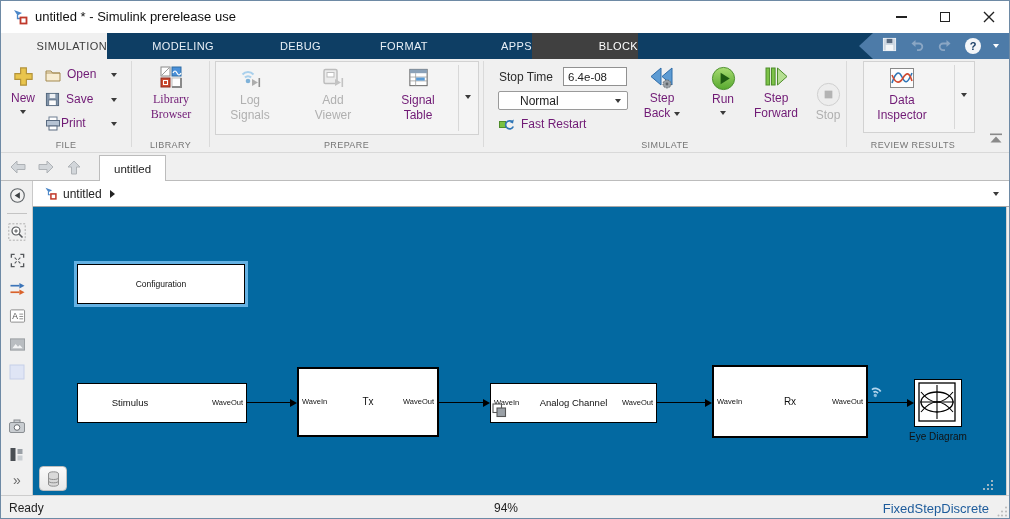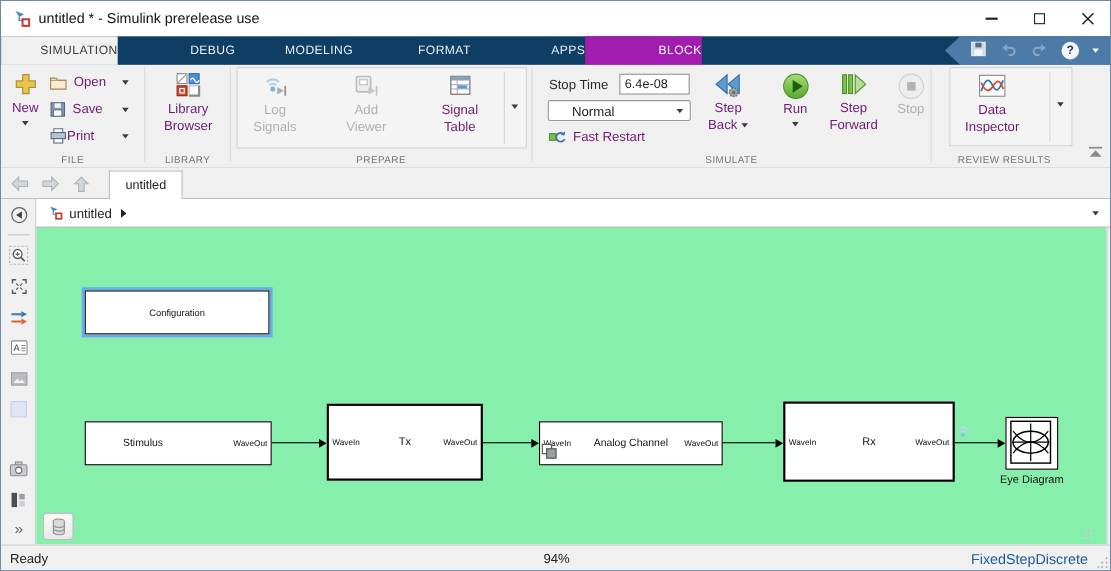--- a/index.html
+++ b/index.html
@@ -14,21 +14,21 @@
   
   #titlebar { position:absolute; top:0; left:0; width:1010px; height:32px; background:#ffffff; }
   #titlebar .title { position:absolute; left:34px; top:8px; font-size:13px; color:#111; }
   .winbtn { position:absolute; top:0; width:44px; height:32px; display:flex; align-items:center; justify-content:center; }
 
   
   #tabbar { position:absolute; top:32px; left:0; width:1010px; height:26px; background:#0e3e64; display:flex; }
   .rtab { height:26px; display:flex; align-items:center; justify-content:flex-end;
           color:#e9f0f7; font-size:11px; letter-spacing:0.4px; }
   .rtab.active { background:#f0f0f0; color:#3c3c3c; }
-  .rtab.context { background:#a21caf; color:#fff; }
+  .rtab.context { background:#404040; color:#fff; }
   #qat { position:absolute; right:0; top:0; height:26px; width:152px; background:#4d7ba8;
          clip-path:polygon(14px 0, 100% 0, 100% 100%, 14px 100%, 0 50%);
          display:flex; align-items:center; justify-content:flex-end; gap:12px; padding-right:12px; }
   #qat .qhelp { width:16px; height:16px; border-radius:50%; background:#f4f6f8; color:#1a3e66;
                 font-size:11px; font-weight:bold; display:flex; align-items:center; justify-content:center; }
 
   
   #ribbon { position:absolute; top:58px; left:0; width:1010px; height:94px; background:#f0f0f0;
             border-bottom:1px solid #d9d9d9; display:flex; }
   .rsec { position:relative; height:93px; }
@@ -60,21 +60,21 @@
   .sicon { position:absolute; left:7px; width:18px; height:18px; display:flex; align-items:center; justify-content:center; }
 
   
   #breadcrumb { position:absolute; top:180px; left:32px; width:978px; height:26px; background:#fff;
                 border-bottom:1px solid #a8a8a8; display:flex; align-items:center; }
   #breadcrumb .bc-name { font-size:12px; color:#222; margin-left:5px; }
   .tri-right { width:0; height:0; border-top:4px solid transparent; border-bottom:4px solid transparent;
                border-left:5px solid #222; }
 
   
-  #canvas { position:absolute; top:206px; left:32px; width:973px; height:288px; background:#86efac; }
+  #canvas { position:absolute; top:206px; left:32px; width:973px; height:288px; background:#0369a1; }
   #canvas-gutter { position:absolute; top:206px; left:1005px; width:5px; height:288px; background:#f0f0f0; border-left:1px solid #cfcfcf; }
   .blk { position:absolute; background:#fff; border:1.4px solid #000; }
   .blk-thick { border-width:2.4px; }
   .blk-name { position:absolute; left:0; right:0; top:50%; transform:translateY(-52%);
               text-align:center; font-size:10px; color:#111; }
   .port { position:absolute; top:50%; transform:translateY(-52%); font-size:7.5px; color:#111; }
   .port.in { left:3px; } .port.out { right:3px; }
   .wire { position:absolute; height:1.3px; background:#000; }
   .arrowhead { position:absolute; width:0; height:0; border-top:4px solid transparent;
                border-bottom:4px solid transparent; border-left:7px solid #000; }
@@ -120,24 +120,24 @@
         <path d="M1 1 L11 11 M11 1 L1 11" stroke="#222" stroke-width="1.4"></path>
       </svg>
     </span>
   </div>
 
   <div id="tabbar">
     <div class="rtab active" style="width:106px;">
         <span>SIMULATION</span>
       </div>
     <div class="rtab" style="width:107px;">
+        <span>MODELING</span>
+      </div>
+    <div class="rtab" style="width:107px;">
         <span>DEBUG</span>
-      </div>
-    <div class="rtab" style="width:107px;">
-        <span>MODELING</span>
       </div>
     <div class="rtab" style="width:107px;">
         <span>FORMAT</span>
       </div>
     <div class="rtab" style="width:104px;">
         <span>APPS</span>
       </div>
     <div class="rtab context" style="width:106px;">
         <span>BLOCK</span>
       </div>
@@ -214,21 +214,21 @@
         <svg width="24" height="24" viewBox="0 0 24 24">
           <rect x="2" y="2" width="9" height="9" fill="#fdfdfd" stroke="#8a8a8a"></rect>
           <path d="M3 10 L10 3" stroke="#9a9a9a" stroke-width="1"></path>
           <rect x="13" y="2" width="9" height="9" fill="#4a90d9" stroke="#2e6da4"></rect>
           <path d="M14 8 q2 -4 4 0 t4 0" stroke="#fff" fill="none" stroke-width="1.2"></path>
           <rect x="2" y="13" width="9" height="9" fill="#cd4a30" stroke="#8e2a1f"></rect>
           <rect x="4.5" y="15.5" width="4" height="4" fill="none" stroke="#fff" stroke-width="1"></rect>
           <rect x="13" y="13" width="9" height="9" fill="#fdfdfd" stroke="#bdbdbd"></rect>
           <path d="M22 13 v9 h-9" stroke="#8a8a8a" stroke-width="2" fill="none"></path>
         </svg>
-        <span class="ribbon-btn-label" style="margin-top:3px;width:52px;">Library Browser</span>
+        <span class="ribbon-btn-label" style="margin-top:3px;width:52px;font-family:Liberation Serif, serif;">Library Browser</span>
       </div>
       <div class="rsec-label">LIBRARY</div>
     </div>
     <div class="rdiv"></div>
 
     <div class="rsec" style="width:273px;">
       <div class="panel" style="left:5px;top:2px;width:264px;height:74px;"></div>
       <div class="abs icon-stack2" style="left:8px;top:8px;width:64px;">
         <svg width="24" height="22" viewBox="0 0 24 22">
           <path d="M4.5 7.5 a7.5 7.5 0 0 1 11 0" stroke="#a9d0ec" fill="none" stroke-width="2"></path>
@@ -311,21 +311,21 @@
       <div class="abs icon-stack2" style="left:266px;top:6px;width:52px;">
         <svg width="28" height="26" viewBox="0 0 28 26">
           <rect x="4" y="3" width="3.6" height="17" fill="#7cc248" stroke="#4e8d2a"></rect>
           <rect x="9.5" y="3" width="3.6" height="17" fill="#7cc248" stroke="#4e8d2a"></rect>
           <path d="M15.5 3 L25 11.5 L15.5 20 Z" fill="#b5df92" stroke="#4e8d2a"></path>
         </svg>
         <span class="ribbon-btn-label">Step</span>
         <span class="ribbon-btn-label">Forward</span>
       </div>
 
-      <div class="abs icon-stack2" style="left:324px;top:6px;width:40px;">
+      <div class="abs icon-stack2" style="left:324px;top:22px;width:40px;">
         <svg width="27" height="27" viewBox="0 0 28 28">
           <circle cx="14" cy="14" r="11.5" fill="#ededed" stroke="#cdcdcd"></circle>
           <rect x="10" y="10" width="8" height="8" fill="#b3b3b3"></rect>
         </svg>
         <span class="ribbon-btn-label disabled-txt">Stop</span>
       </div>
       <div class="rsec-label">SIMULATE</div>
     </div>
     <div class="rdiv"></div>
 

